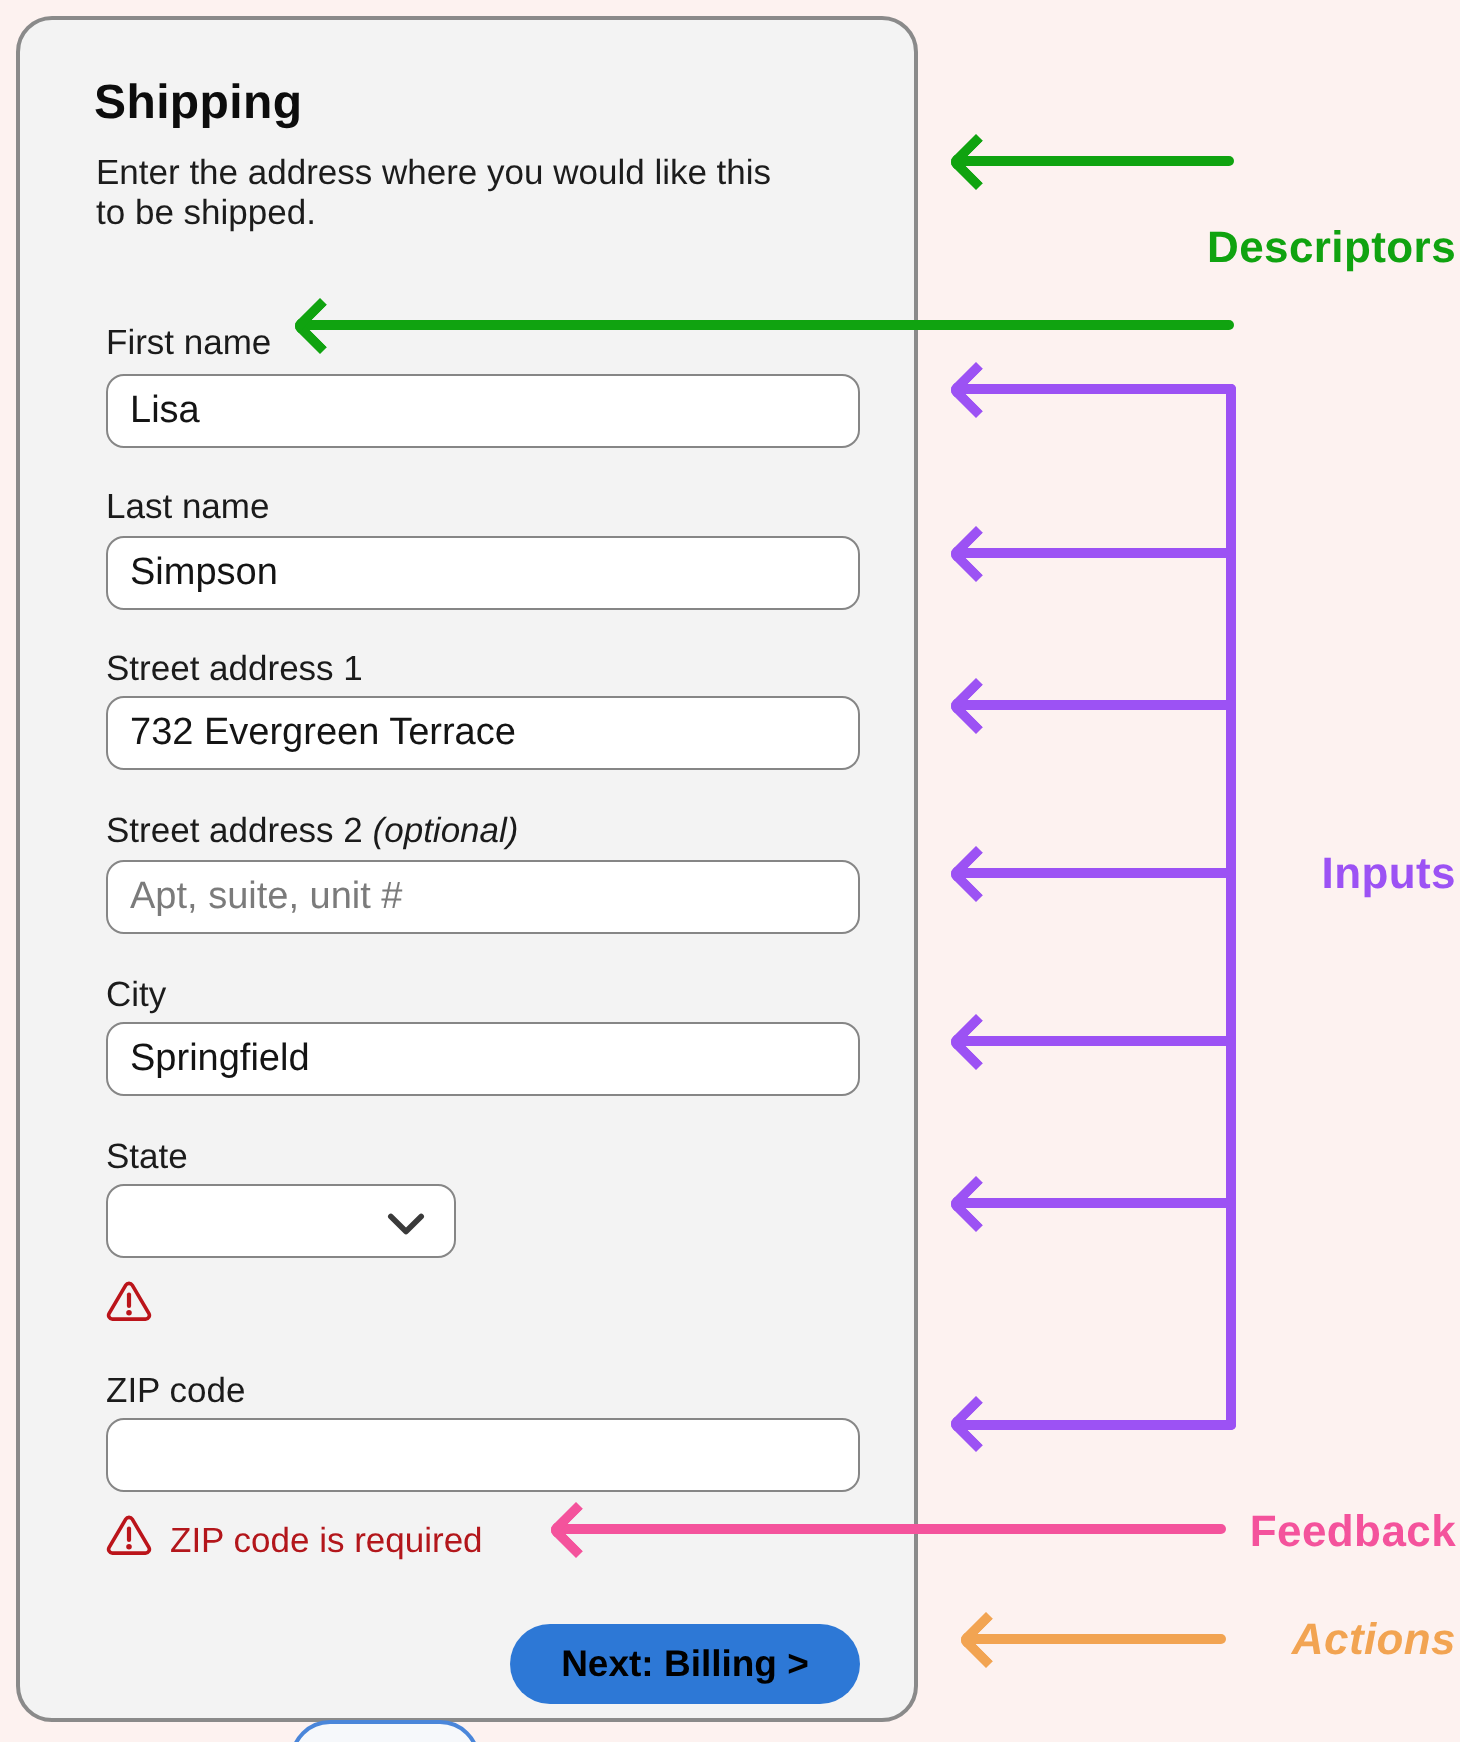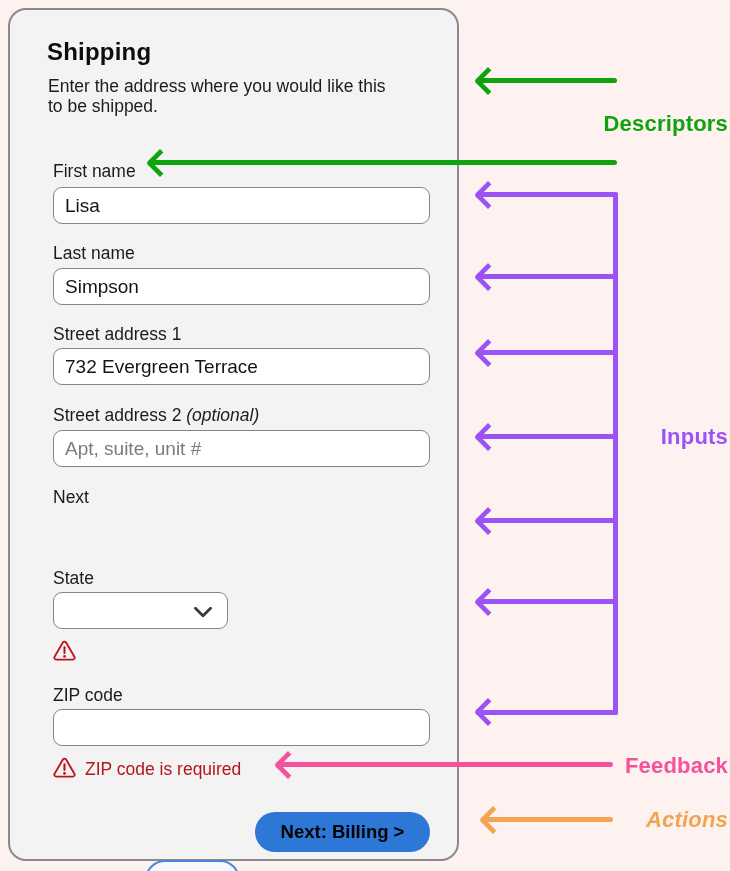--- a/index.html
+++ b/index.html
@@ -110,22 +110,23 @@
       <span>Street address 1</span>
     </div>
     <input class="finput in2" type="text" value="732 Evergreen Terrace" style="">
 
     <div class="flabel lab3">
       <span>Street address 2</span>&nbsp;<em>(optional)</em>
     </div>
     <input class="finput in3" type="text" placeholder="Apt, suite, unit #" style="">
 
     <div class="flabel lab4">
-      <span>Next</span>
-    </div>
+      <span>City</span>
+    </div>
+    <input class="finput in4" type="text" value="Springfield" style="">
 
     <div class="flabel lab5">
       <span>State</span>
     </div>
     <div class="select">
       <span>
         <svg width="26" height="26" viewBox="0 0 24 24">
           <path d="M5 8.5 L12 15.5 L19 8.5" fill="none" stroke="#3a3a3a" stroke-width="2.6" stroke-linecap="round" stroke-linejoin="round"></path>
         </svg>
       </span>

